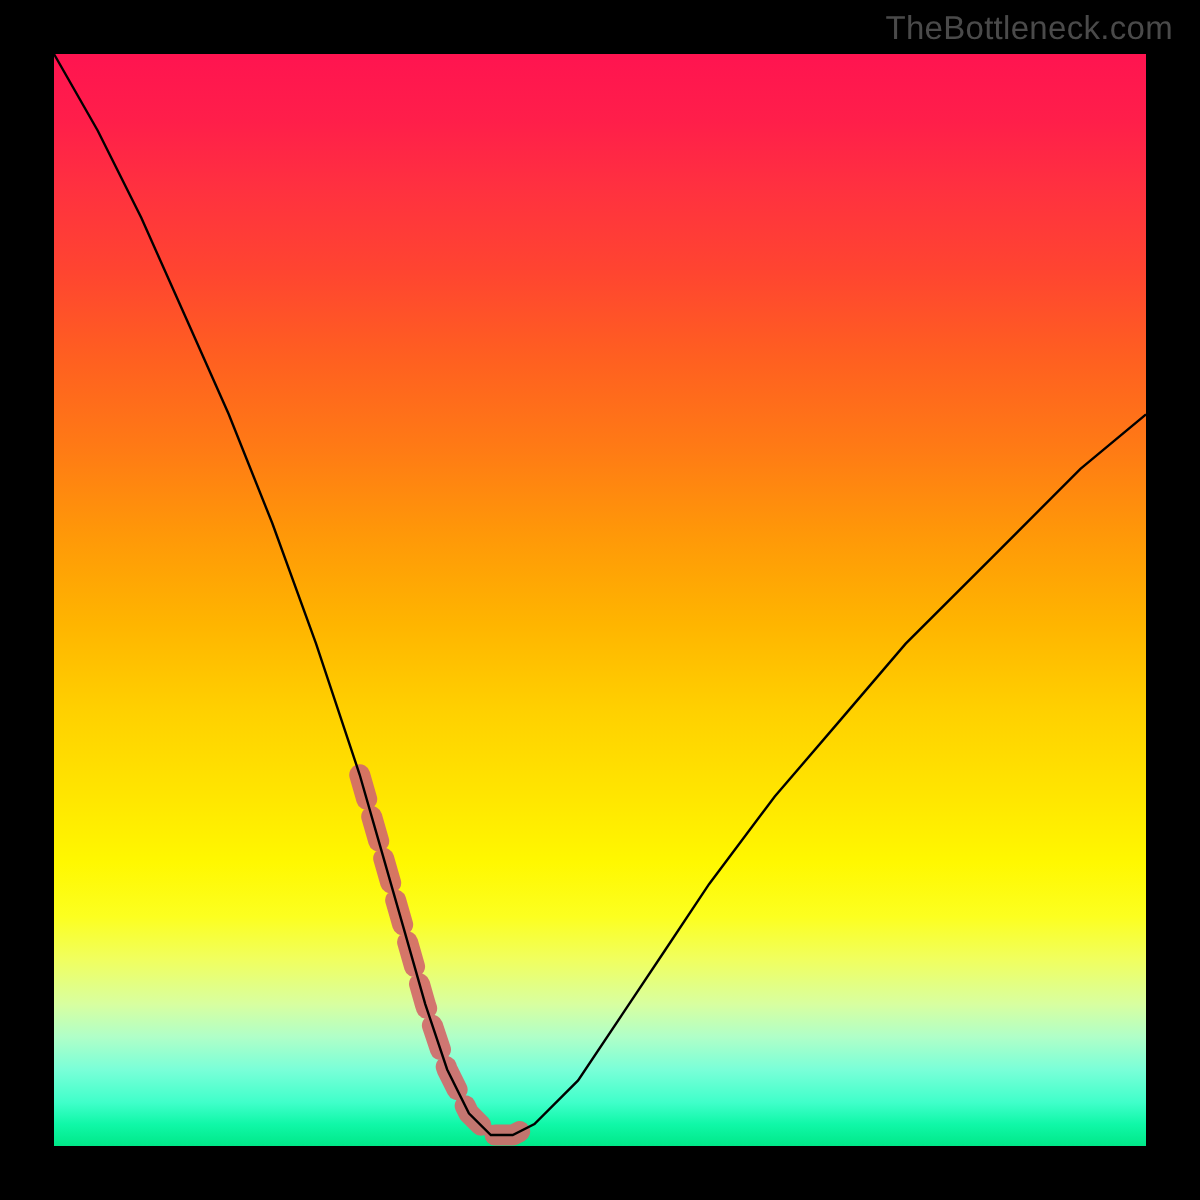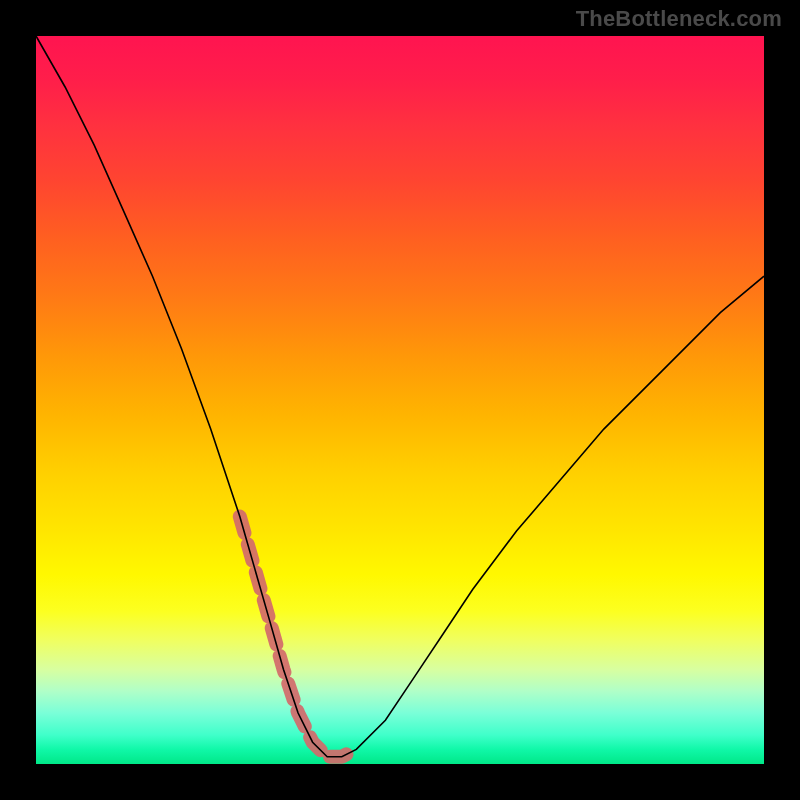--- a/index.html
+++ b/index.html
@@ -10,21 +10,21 @@
     position: relative;
     font-family: Arial, sans-serif;
     overflow: hidden;
   }
   .watermark {
     position: absolute;
     top: 6px;
     right: 18px;
     color: #4a4a4a;
     font-size: 22px;
-    font-weight: 700;
+    font-weight: 400;
     z-index: 10;
     letter-spacing: 0.2px;
   }
   .plot-area {
     position: absolute;
     left: 36px;
     top: 36px;
     width: 728px;
     height: 728px;
     background: linear-gradient(to bottom,

